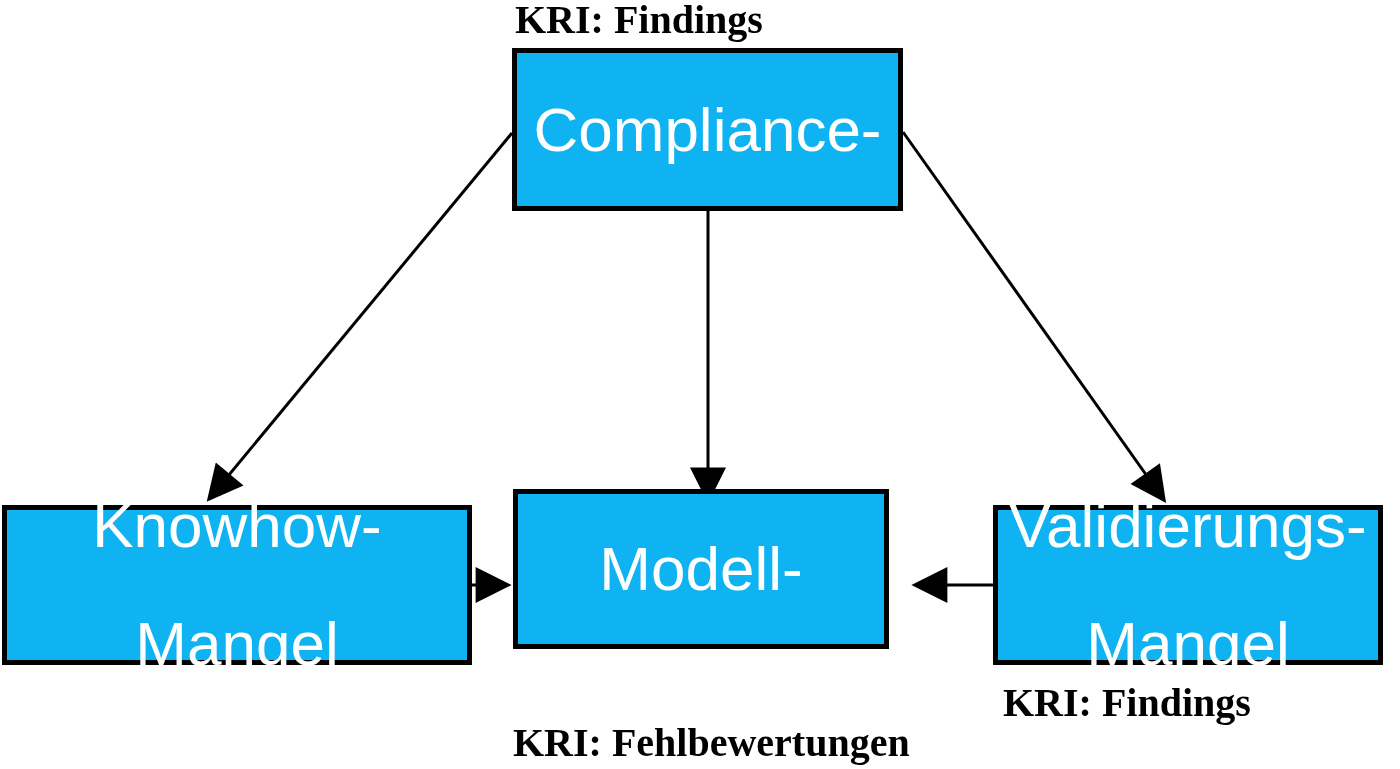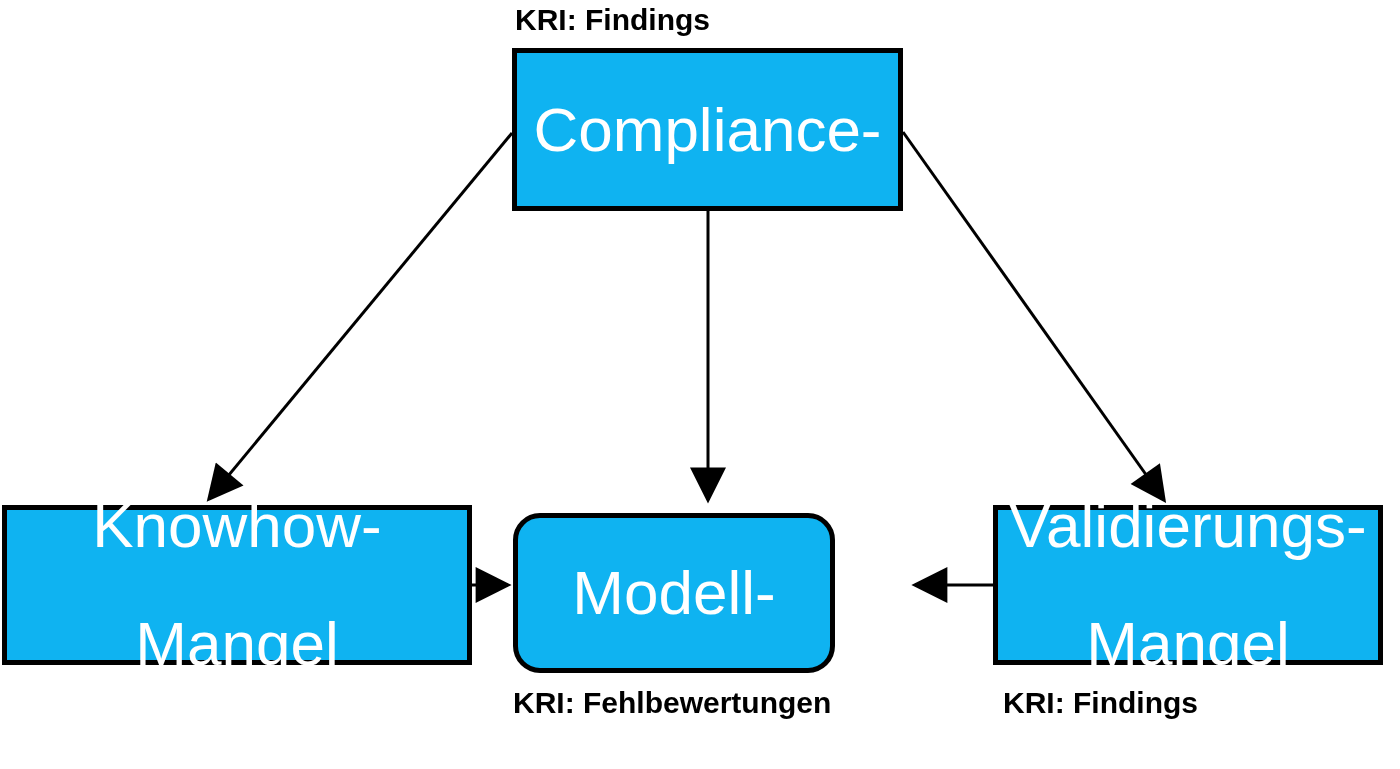--- a/index.html
+++ b/index.html
@@ -47,34 +47,35 @@
     line-height: 74px;
     white-space: nowrap;
     gap: 44px;
   }
   .node span {
     display: block;
   }
   .kri-label {
     position: absolute;
     color: var(--label-color, #000000);
-    font-size: 30px;
+    font-size: 40px;
     line-height: 34px;
     font-weight: bold;
     white-space: nowrap;
+    font-family: Liberation Serif, serif;
   }
   
   #node-compliance   { left: 512px; top: 48px;  width: 391px; height: 163px; }
   #node-knowhow      { left: 2px;   top: 505px; width: 470px; height: 160px; }
-  #node-modell       { left: 513px; top: 513px; width: 322px; height: 160px; border-radius: 27px; }
+  #node-modell       { left: 513px; top: 489px; width: 376px; height: 160px; }
   #node-validierung  { left: 993px; top: 505px; width: 390px; height: 160px; }
   
   #kri-compliance    { left: 515px;  top: 3px;   }
   #kri-knowhow       { left: 2px;    top: 686px; }
-  #kri-modell        { left: 513px;  top: 686px; }
+  #kri-modell        { left: 513px;  top: 726px; }
   #kri-validierung   { left: 1003px; top: 686px; }
 </style>
 </head>
 <body>
 
 <div class="canvas">
 
   <svg class="edges" viewBox="0 0 1400 769" xmlns="http://www.w3.org/2000/svg">
     <defs>
       <marker id="ah" viewBox="0 0 10 10" refX="9" refY="5" markerWidth="15" markerHeight="12" orient="auto-start-reverse">

